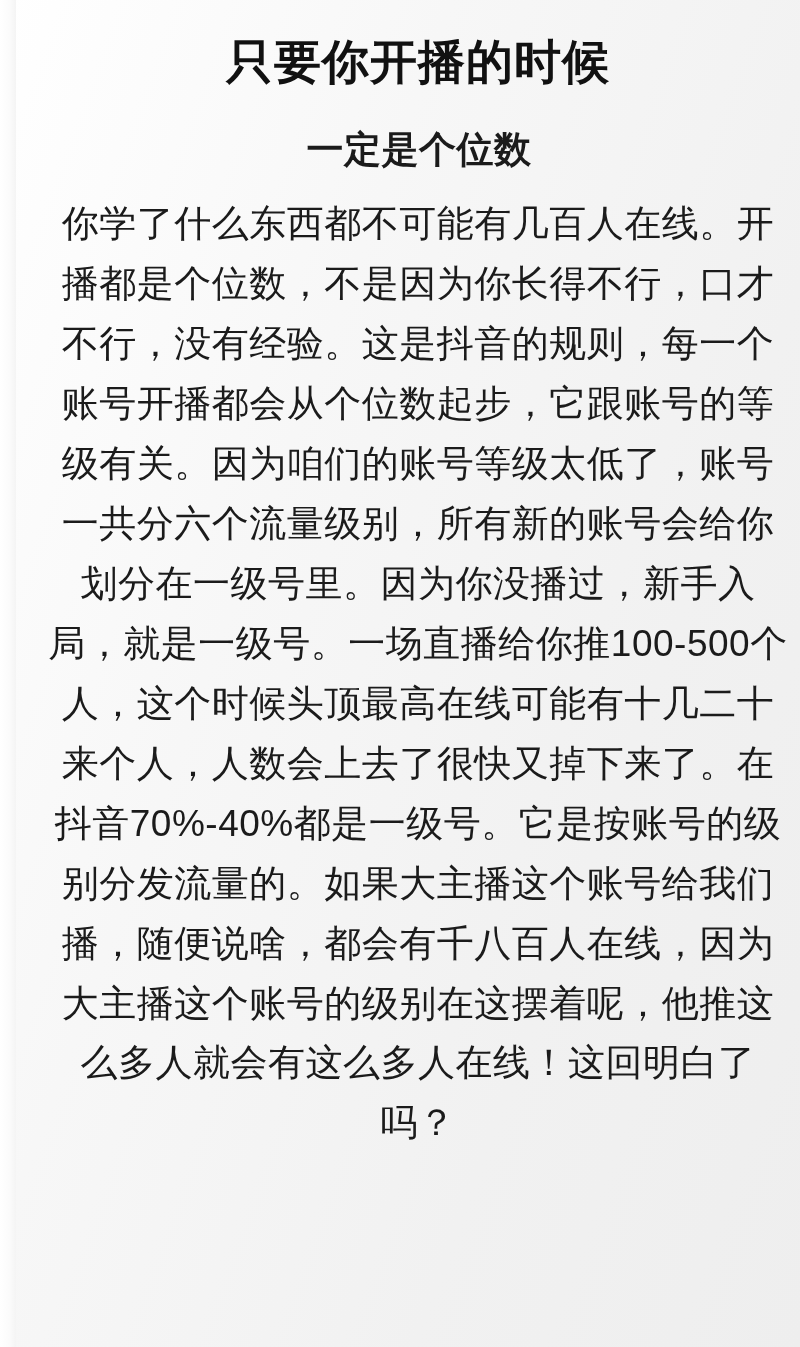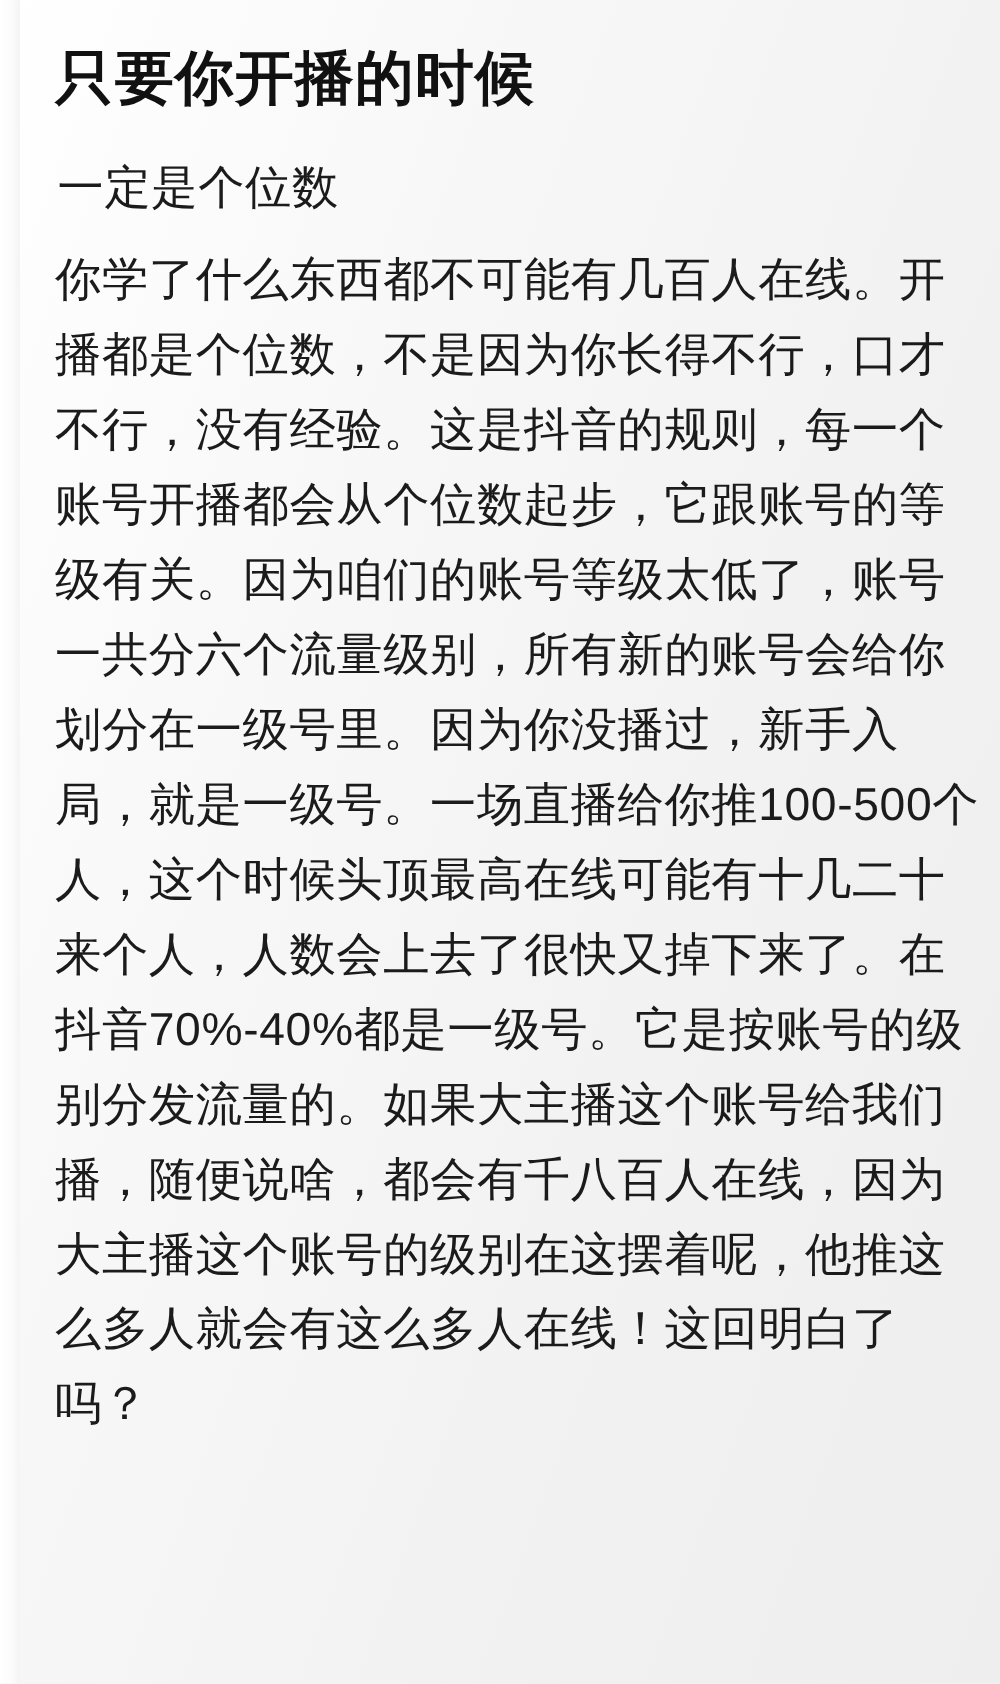--- a/index.html
+++ b/index.html
@@ -13,20 +13,21 @@
     overflow: hidden;
     font-family: "Liberation Sans", "DejaVu Sans", sans-serif;
   }
   .page {
     position: relative;
     width: 800px;
     height: 1347px;
     background: linear-gradient(110deg, #ffffff 0%, #f7f7f7 35%, #f1f1f1 70%, #eeeeee 100%);
     box-sizing: border-box;
     padding: 34px 8px 12px 44px;
+    text-align: center;
   }
   .left-edge {
     position: absolute;
     left: 0;
     top: 0;
     width: 16px;
     height: 100%;
     background: linear-gradient(90deg, #ffffff 0%, #fbfbfb 60%, #f4f4f4 100%);
   }
   .title {
@@ -46,20 +47,21 @@
     margin: 0;
     white-space: pre-wrap;
     word-break: break-all;
   }
   .first-line {
     font-size: 37px;
     color: #1b1b1b;
     line-height: 1.62;
     letter-spacing: 0.5px;
     margin: 0 0 14px 2px;
+    font-weight: bold;
   }
 </style>
 </head>
 <body>
 
 <div class="page">
   <div class="left-edge"></div>
   <h1 class="title">只要你开播的时候</h1>
   <p class="first-line">一定是个位数</p>
   <p class="body-text">你学了什么东西都不可能有几百人在线。开播都是个位数，不是因为你长得不行，口才不行，没有经验。这是抖音的规则，每一个账号开播都会从个位数起步，它跟账号的等级有关。因为咱们的账号等级太低了，账号一共分六个流量级别，所有新的账号会给你划分在一级号里。因为你没播过，新手入局，就是一级号。一场直播给你推100-500个人，这个时候头顶最高在线可能有十几二十来个人，人数会上去了很快又掉下来了。在抖音70%-40%都是一级号。它是按账号的级别分发流量的。如果大主播这个账号给我们播，随便说啥，都会有千八百人在线，因为大主播这个账号的级别在这摆着呢，他推这么多人就会有这么多人在线！这回明白了吗？</p>

